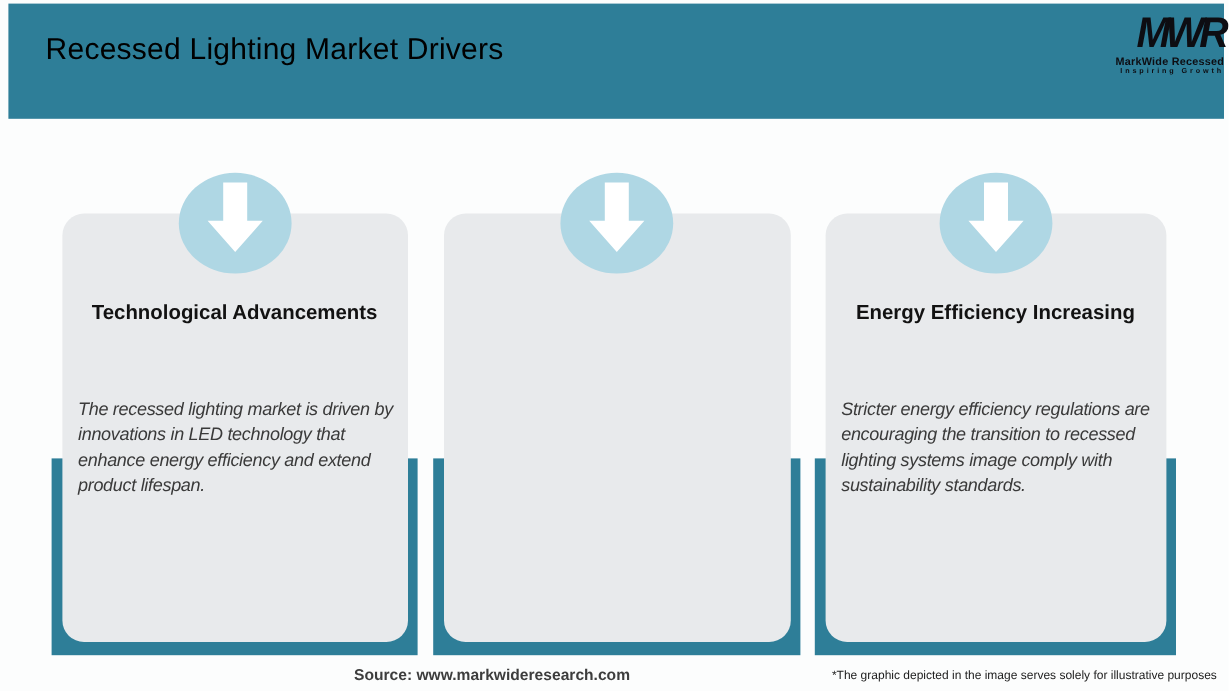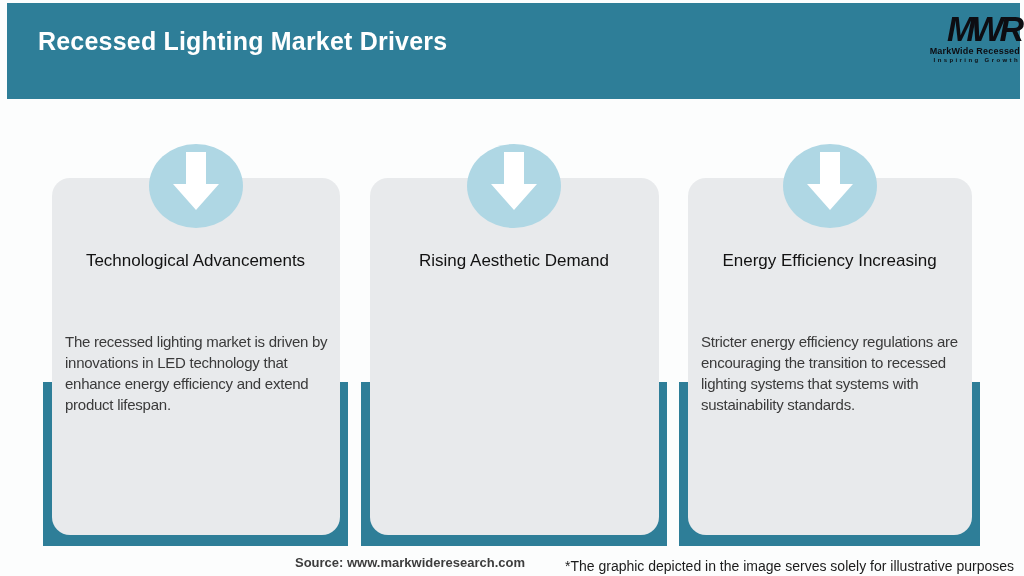--- a/index.html
+++ b/index.html
@@ -22,22 +22,22 @@
   .header {
     position: absolute;
     left: 7px; top: 3px;
     width: 1013px; height: 96px;
     background: var(--teal);
   }
   .header-title {
     position: absolute;
     left: 31px; top: 24px;
     font-size: 25px;
-    font-weight: bold;
-    color: #ffffff;
+    font-weight: normal;
+    color: #000000;
     letter-spacing: 0.2px;
   }
   .logo {
     position: absolute;
     right: 0; top: 9px;
     width: 100px;
     text-align: right;
     color: var(--logo-text);
   }
   .logo-monogram {
@@ -87,44 +87,45 @@
     width: 94px; height: 84px;
     border-radius: 50%;
     background: var(--icon-circle);
   }
   .icon-circle svg { display: block; width: 94px; height: 84px; }
   .card-title {
     position: absolute;
     left: 0; right: 0; top: 251px;
     text-align: center;
     font-size: 17px;
-    font-weight: normal;
+    font-weight: bold;
     color: #121212;
   }
   .card-desc {
     position: absolute;
     left: 22px; right: 7px; top: 331px;
     font-size: 15px;
     line-height: 21px;
     letter-spacing: -0.25px;
     color: #3A3A3A;
+    font-style: italic;
   }
   
   .source-text {
     position: absolute;
     left: 295px; top: 555px;
     width: 420px;
     font-size: 13px;
     font-weight: bold;
     color: #3D3D3D;
   }
   .disclaimer-text {
     position: absolute;
     right: 10px; top: 558px;
-    font-size: 14px;
+    font-size: 10px;
     color: #1B1B1B;
   }
 </style>
 </head>
 <body>
 
 <div class="page">
 
   <div class="header">
     <div class="header-title">Recessed Lighting Market Drivers</div>
@@ -152,33 +153,32 @@
   <div class="card-col col-2">
     <div class="card-backdrop"></div>
     <div class="driver-card"></div>
     <div class="icon-circle">
       <span>
         <svg viewBox="0 0 94 84" xmlns="http://www.w3.org/2000/svg">
           <polygon points="37,8 57,8 57,40 70,40 47,66 24,40 37,40" fill="#ffffff"></polygon>
         </svg>
       </span>
     </div>
-    <div class="card-title">Rising Aesthetic Demand</div>
   </div>
 
   <div class="card-col col-3">
     <div class="card-backdrop"></div>
     <div class="driver-card"></div>
     <div class="icon-circle">
       <span>
         <svg viewBox="0 0 94 84" xmlns="http://www.w3.org/2000/svg">
           <polygon points="37,8 57,8 57,40 70,40 47,66 24,40 37,40" fill="#ffffff"></polygon>
         </svg>
       </span>
     </div>
     <div class="card-title">Energy Efficiency Increasing</div>
-    <div class="card-desc">Stricter energy efficiency regulations are encouraging the transition to recessed lighting systems that systems with sustainability standards.</div>
+    <div class="card-desc">Stricter energy efficiency regulations are encouraging the transition to recessed lighting systems image comply with sustainability standards.</div>
   </div>
 
   <div class="source-text">Source: www.markwideresearch.com</div>
   <div class="disclaimer-text">*The graphic depicted in the image serves solely for illustrative purposes</div>
 
 </div>
 
 </body></html>

